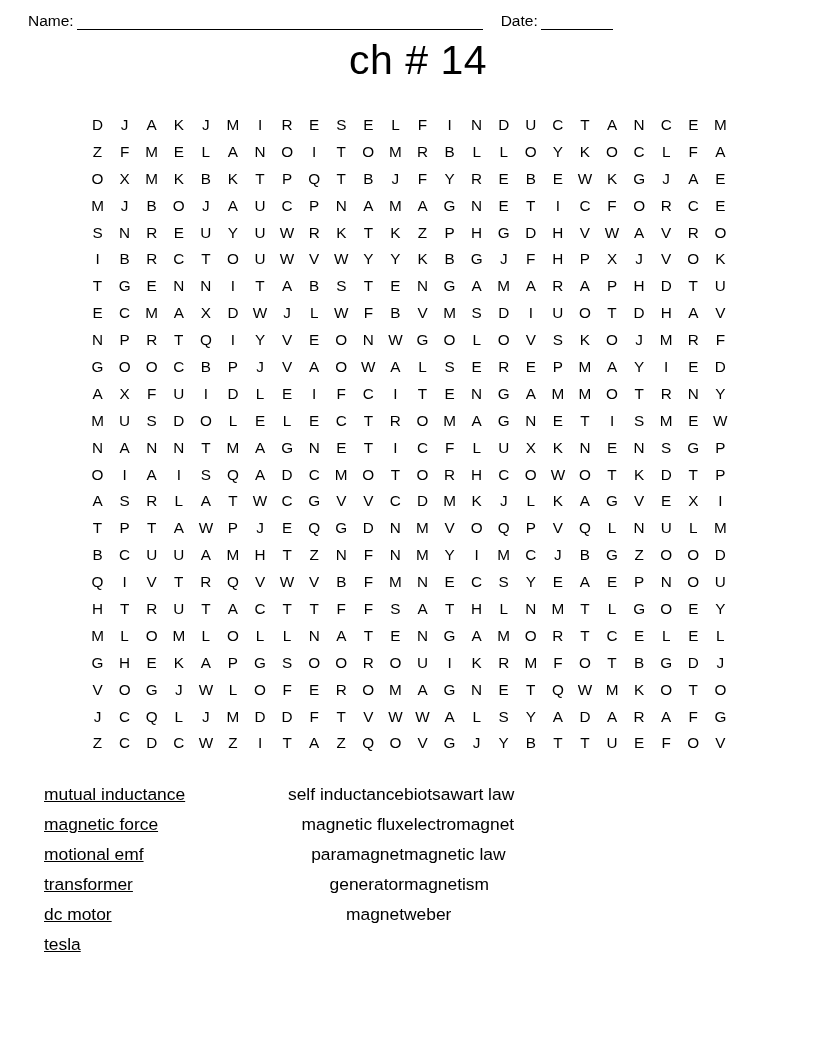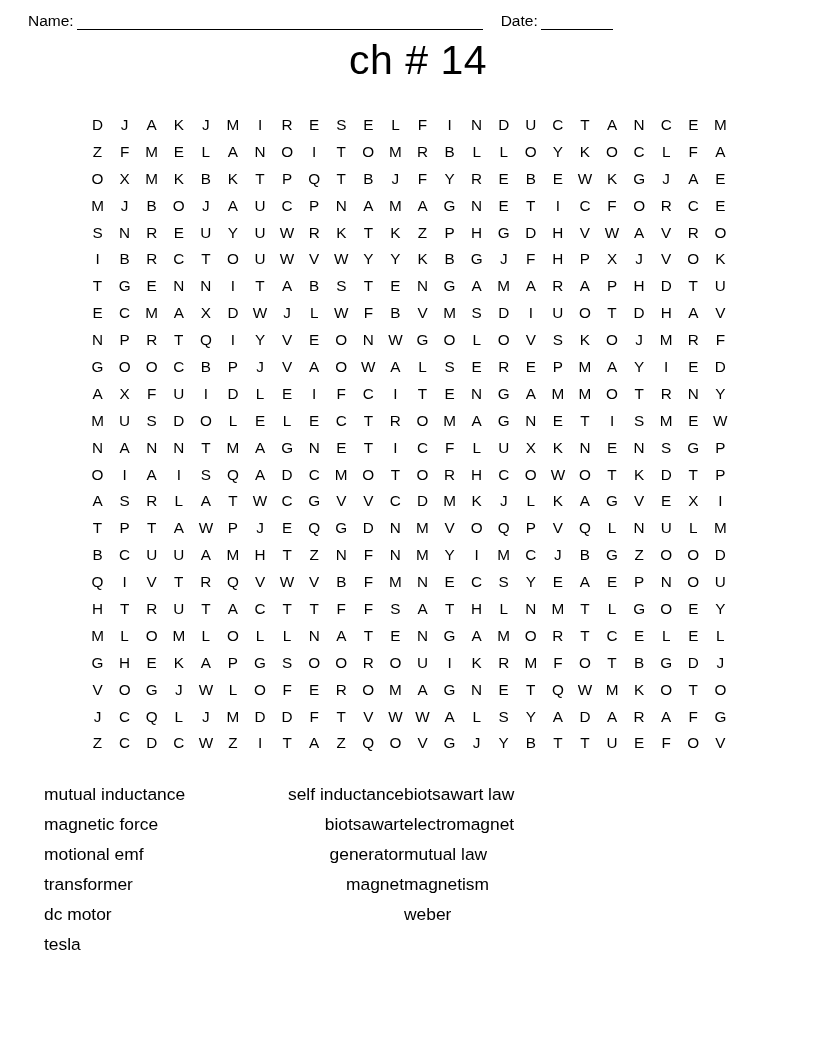--- a/index.html
+++ b/index.html
@@ -91,21 +91,21 @@
     top: 779px;
     left: 44px;
     width: 730px;
     display: flex;
     gap: 0px;
   }
   .wl-col {
     display: flex;
     flex-direction: column;
   }
-  .wl-col-0 { width: 180px; }
+  .wl-col-0 { width: 180px; text-decoration: underline; }
   .wl-col-1 { width: 178px; }
   .wl-col-2 { width: 180px; align-items: flex-end; }
   .wl-col-3 { width: 190px; }
   .wl-item {
     font-size: 17.4px;
     line-height: 30px;
     height: 30px;
     white-space: nowrap;
   }
 </style>
@@ -755,26 +755,27 @@
       <div class="wl-col wl-col-0">
         <div class="wl-item">mutual inductance</div>
         <div class="wl-item">magnetic force</div>
         <div class="wl-item">motional emf</div>
         <div class="wl-item">transformer</div>
         <div class="wl-item">dc motor</div>
         <div class="wl-item">tesla</div>
       </div>
       <div class="wl-col wl-col-2">
         <div class="wl-item">self inductance</div>
-        <div class="wl-item">biotsawart</div>
+        <div class="wl-item">magnetic flux</div>
+        <div class="wl-item">paramagnet</div>
         <div class="wl-item">generator</div>
         <div class="wl-item">magnet</div>
       </div>
       <div class="wl-col wl-col-3">
         <div class="wl-item">biotsawart law</div>
         <div class="wl-item">electromagnet</div>
-        <div class="wl-item">mutual law</div>
+        <div class="wl-item">magnetic law</div>
         <div class="wl-item">magnetism</div>
         <div class="wl-item">weber</div>
       </div>
     </div>
 
 </div>
 
 </body></html>

